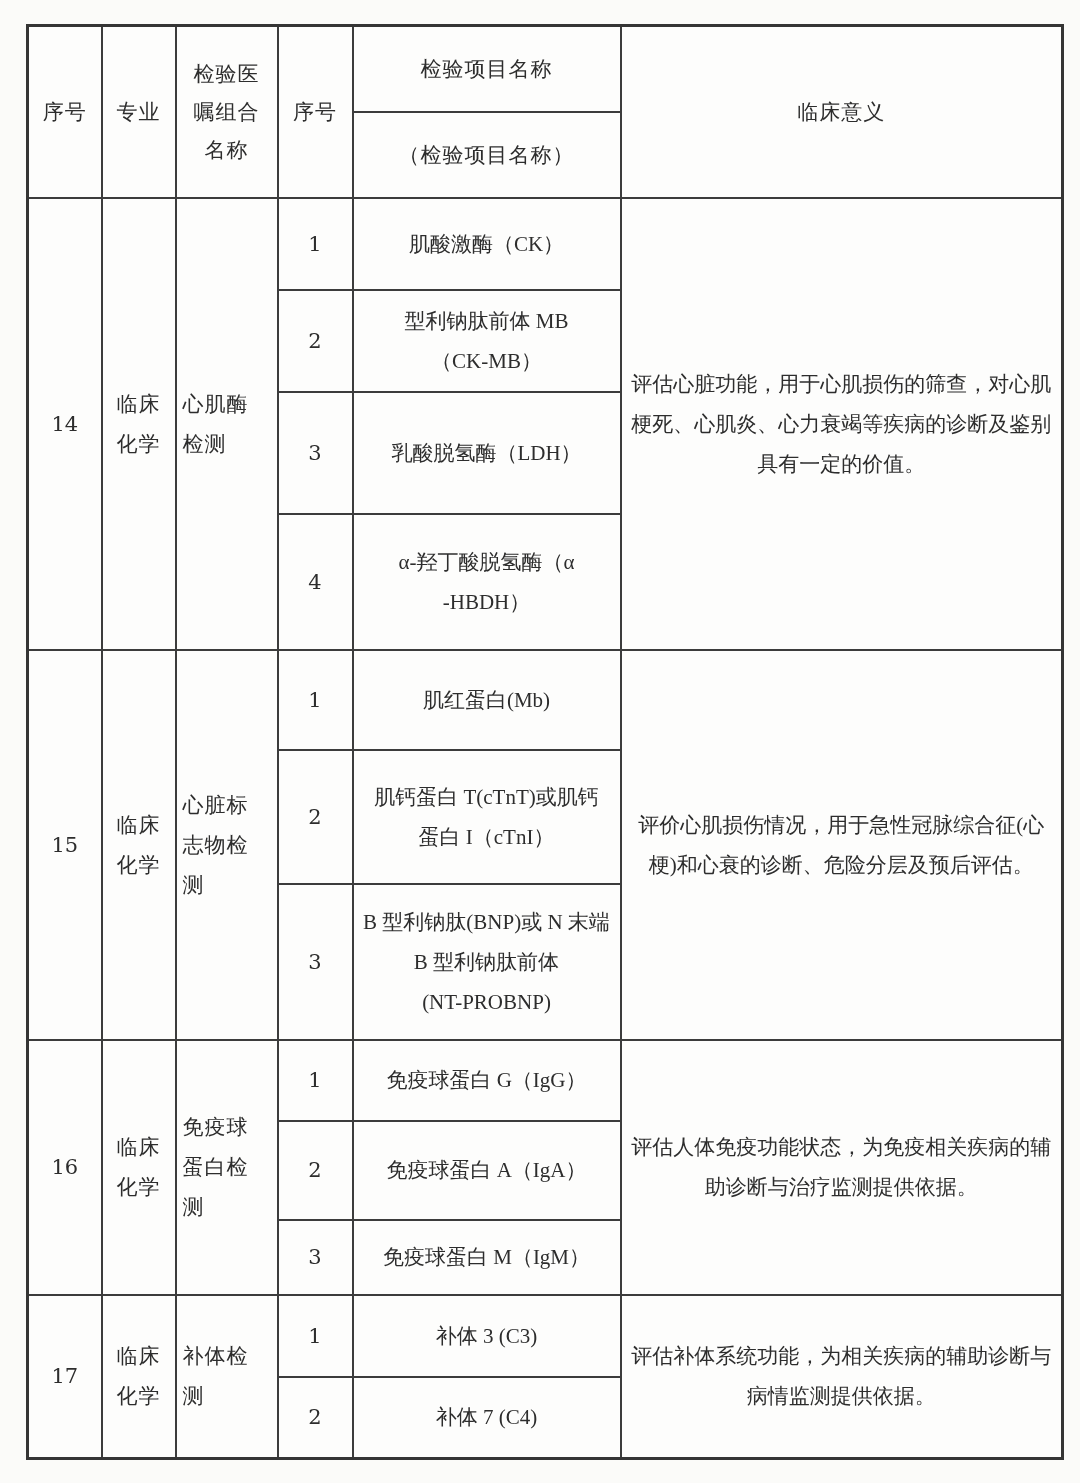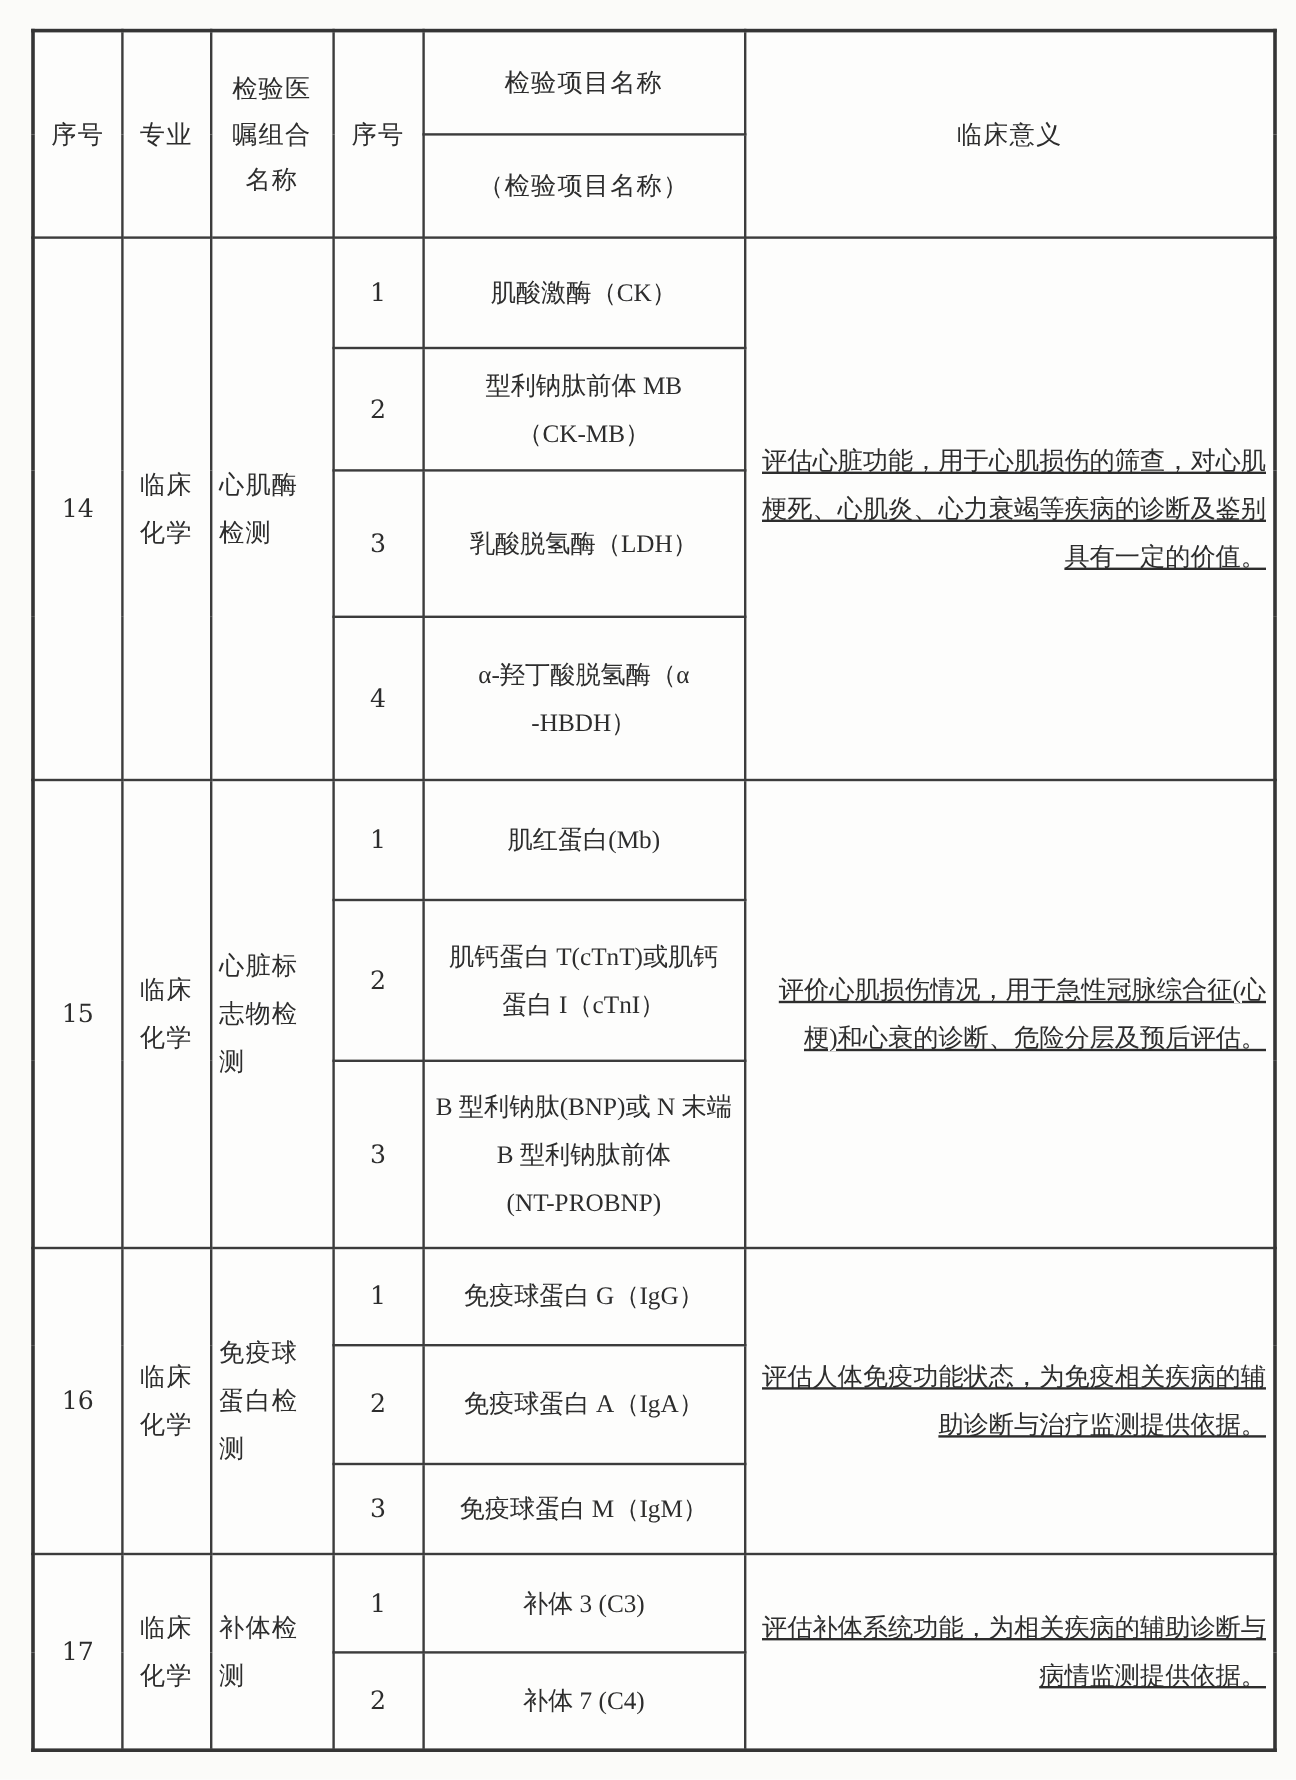--- a/index.html
+++ b/index.html
@@ -53,24 +53,23 @@
     line-height: 40px;
     letter-spacing: 1px;
     font-family: Liberation Serif, serif;
   }
   td.iname {
     text-align: center;
     padding-left: 16px;
     line-height: 40px;
   }
   td.sig {
-    text-align: right;
+    text-align: center;
     padding: 4px 13px;
     line-height: 40px;
-    text-decoration: underline;
   }
 </style>
 </head>
 <body>
 
 <div class="page">
   <table class="lab">
     <colgroup>
       <col style="width:74px">
       <col style="width:74px">

